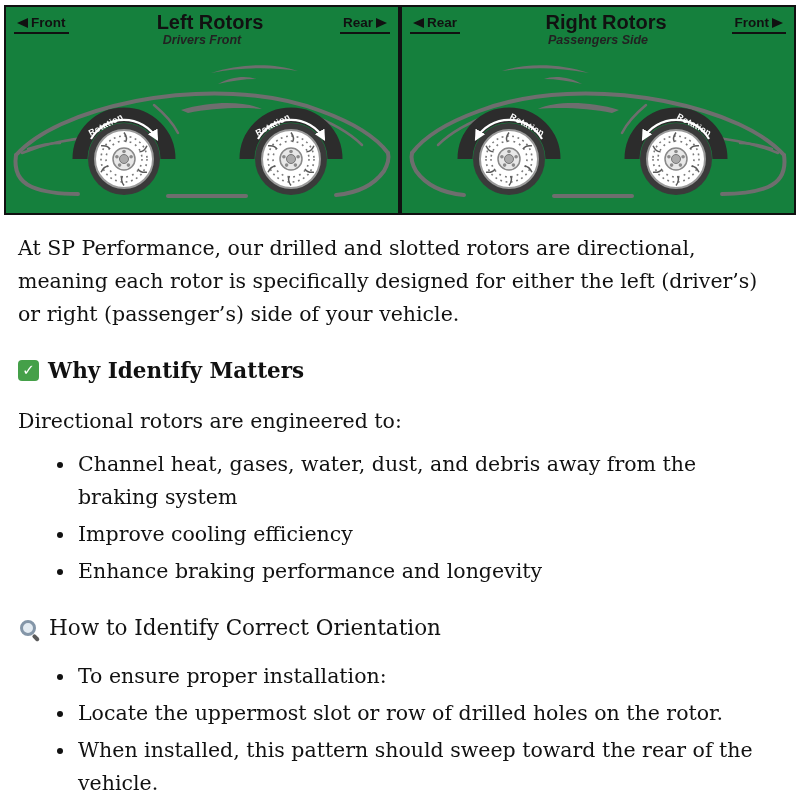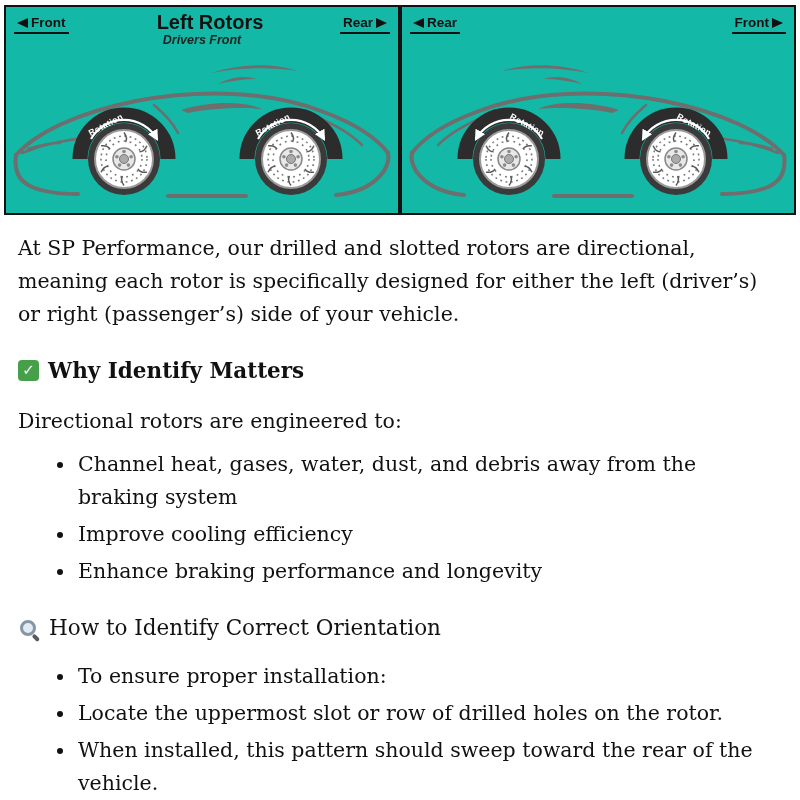--- a/index.html
+++ b/index.html
@@ -1,20 +1,20 @@
 <!DOCTYPE html>
 <html><head>
 <meta charset="utf-8">
 <style>
   html,body{margin:0;padding:0;background:#fff;}
   body{width:800px;height:800px;overflow:hidden;font-family:"DejaVu Serif",serif;color:#111;}
 
   
   .diagram{display:flex;margin:5px 4px 0;}
-  .panel{flex:1;border:2px solid #111;background:#14b8a6;min-width:0;}
+  .panel{flex:1;border:2px solid #111;background:#15803d;min-width:0;}
   .panel-header{position:relative;text-align:center;height:46px;padding-top:5px;box-sizing:border-box;}
   .panel-title{display:block;font:bold 20px "Liberation Sans",sans-serif;line-height:1.05;padding-left:16px;}
   .panel-subtitle{display:block;font:bold italic 12.5px "Liberation Sans",sans-serif;font-style:italic;color:#222;}
   .dir{position:absolute;top:8px;display:inline-flex;align-items:center;gap:3px;
        font:bold 13.5px "Liberation Sans",sans-serif;border-bottom:2px solid #111;padding:0 3px 2px;}
   .dir-left{left:8px;}
   .dir-right{right:8px;}
   .tri{width:0;height:0;display:inline-block;}
   .tri-left{border-top:5px solid transparent;border-bottom:5px solid transparent;border-right:11px solid #111;}
   .tri-right{border-top:5px solid transparent;border-bottom:5px solid transparent;border-left:11px solid #111;}
@@ -120,20 +120,24 @@
       <text class="rot-label" x="285" y="70" text-anchor="middle" transform="rotate(-28 285 106)">Rotation</text>
     </svg>
   </div>
 
   <div class="panel">
     <div class="panel-header">
       <span class="dir dir-left">
         <span class="tri tri-left"></span>
         <span>Rear</span>
       </span>
+      <span class="panel-titles">
+        <span class="panel-title">Right Rotors</span>
+        <span class="panel-subtitle">Passengers Side</span>
+      </span>
       <span class="dir dir-right">
         <span>Front</span>
         <span class="tri tri-right"></span>
       </span>
     </div>
     <svg class="car-svg" viewBox="0 0 392 160">
       <use href="#car-art" transform="translate(392,0) scale(-1,1)"></use>
       <text class="rot-label" x="274" y="70" text-anchor="middle" transform="rotate(28 274 106)">Rotation</text>
       <text class="rot-label" x="107" y="70" text-anchor="middle" transform="rotate(28 107 106)">Rotation</text>
     </svg>

